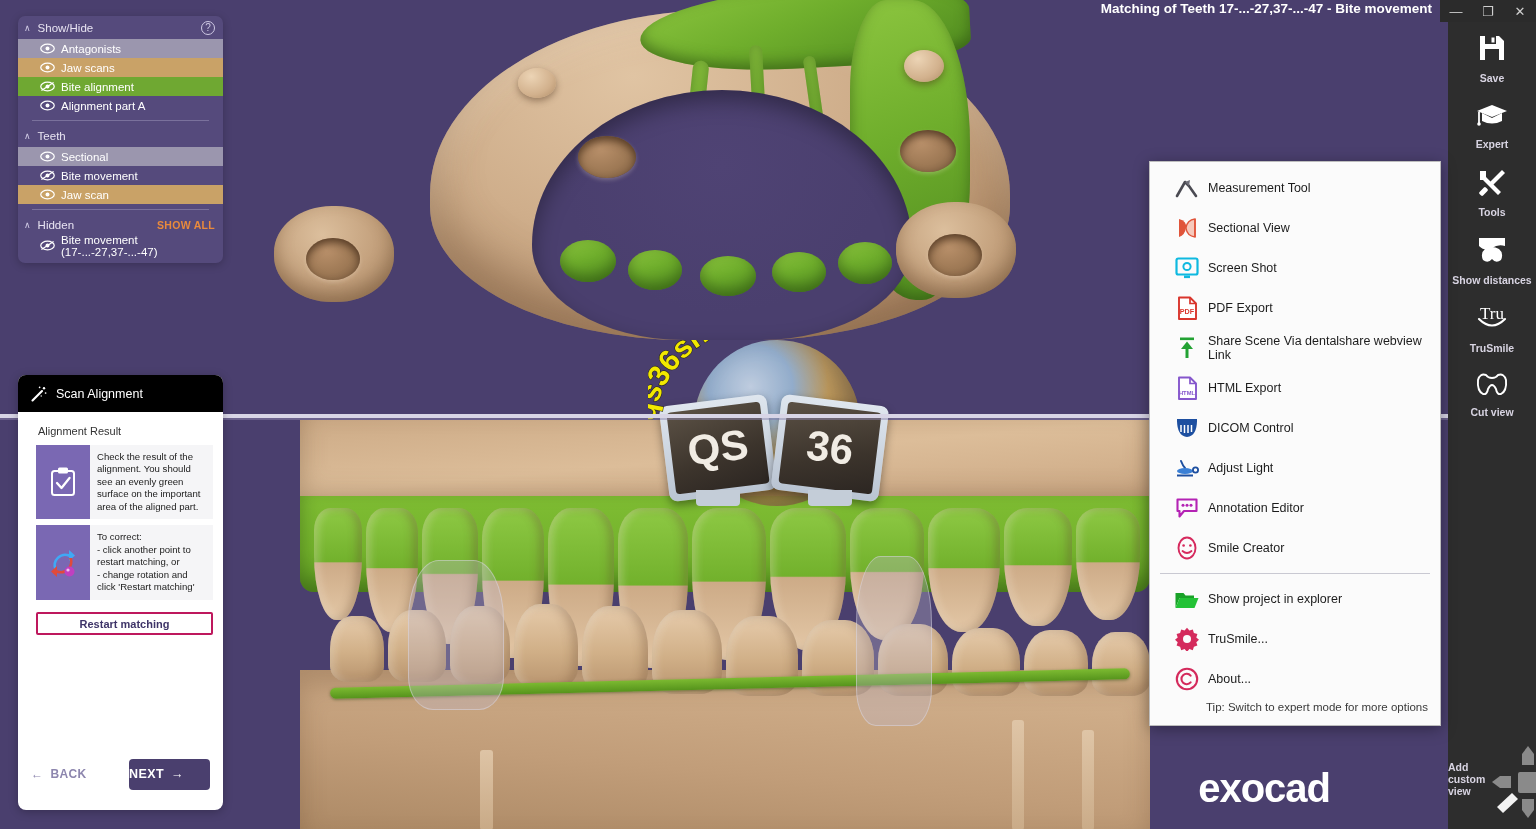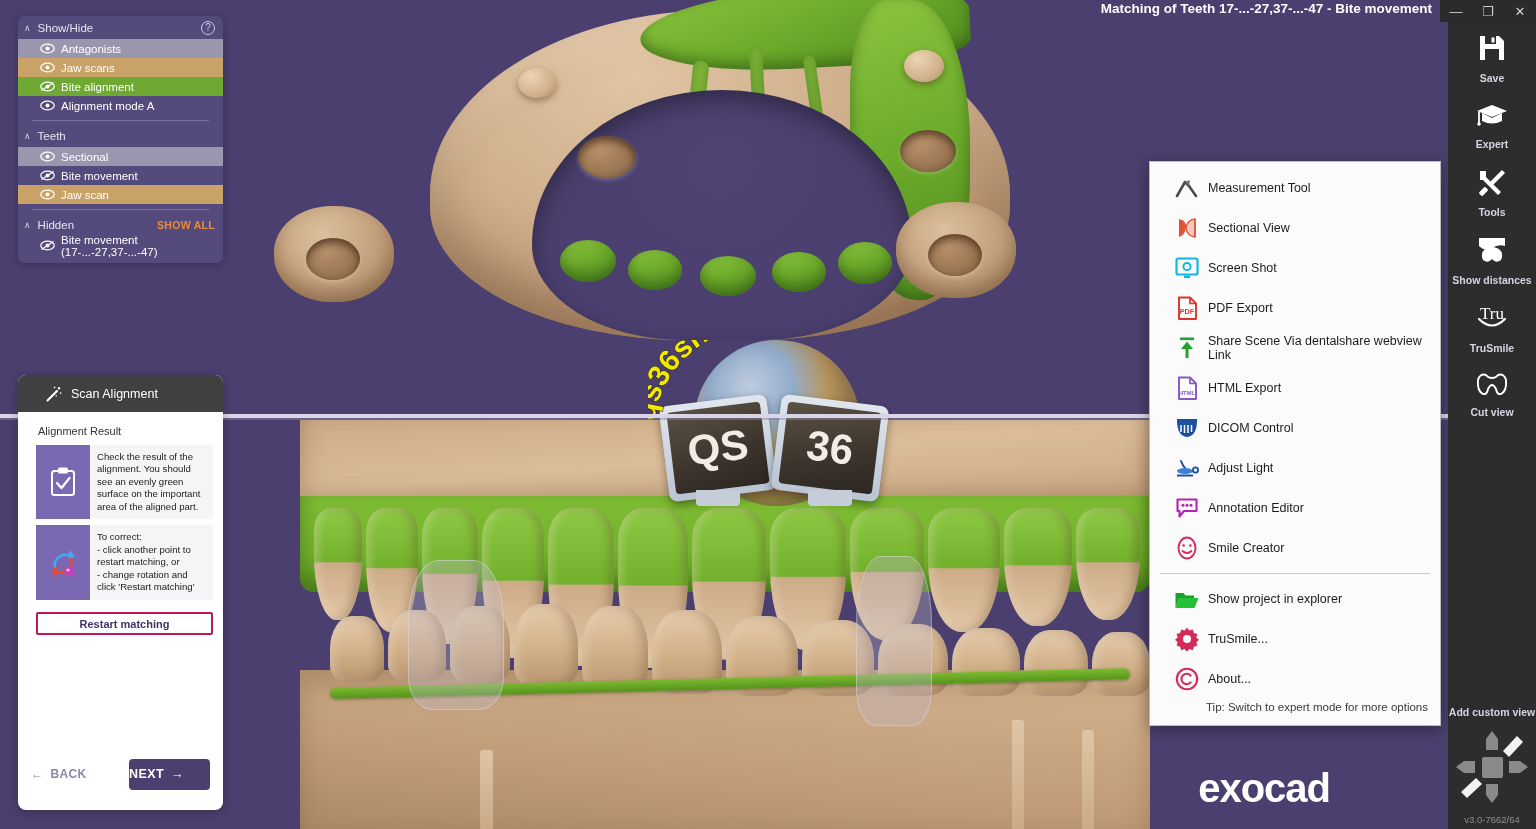--- a/index.html
+++ b/index.html
@@ -228,22 +228,22 @@
 
   
   .wizard {
     position: absolute; left: 18px; top: 375px; width: 205px; height: 435px;
     border-radius: 8px; overflow: hidden;
     background: #ffffff; z-index: 30;
     box-shadow: 0 2px 10px rgba(0,0,0,.25);
     display: flex; flex-direction: column;
   }
   .wiz-head {
-    height: 37px; background: #404040; display: flex; align-items: center;
-    padding-left: 27px; color: #ffffff; font-size: 12.5px;
+    height: 37px; background: #000000; display: flex; align-items: center;
+    padding-left: 12px; color: #ffffff; font-size: 12.5px;
   }
   .wiz-head .wand { margin-right: 8px; display: flex; }
   .wiz-body { flex: 1; padding: 10px 10px 0 18px; position: relative; }
   .wiz-section-label { font-size: 11px; color: #333; margin: 3px 0 8px 2px; }
   .wiz-card {
     display: flex; margin-bottom: 6px;
     background: #f5f5f7;
   }
   .wiz-card .ic {
     width: 54px; flex: none; background: #7a68b3;
@@ -300,21 +300,21 @@
     background: #2d2d2d; z-index: 32;
   }
   .rtool-item {
     width: 88px; padding: 11px 0 6px 0;
     display: flex; flex-direction: column; align-items: center; gap: 5px;
     cursor: pointer;
   }
   .rtool-lbl { color: #d8d4e2; font-size: 10.5px; font-weight: bold; }
   .rtool-addview {
     position: absolute; left: 0; bottom: 0; width: 88px;
-    display: flex; flex-direction: column; align-items: center;
+    display: flex; flex-direction: row; align-items: center;
     padding-bottom: 4px;
   }
   .rtool-addview .lbl { color: #d8d4e2; font-size: 10.5px; font-weight: bold; margin-bottom: 6px; }
   .ver { color: #8f8f8f; font-size: 9.5px; margin-top: 4px; }
   .navcube { position: relative; width: 86px; height: 86px; }
 </style>
 </head>
 <body>
 
 <div id="app">
@@ -449,21 +449,21 @@
       </span>
       <span>Bite alignment</span>
     </div>
     <div class="sh-row">
       <span class="eye">
         <svg width="15" height="11" viewBox="0 0 16 11">
             <ellipse cx="8" cy="5.5" rx="7.2" ry="4.6" fill="none" stroke="#fff" stroke-width="1.3"></ellipse>
             <circle cx="8" cy="5.5" r="2.1" fill="#fff"></circle>
           </svg>
       </span>
-      <span>Alignment mode A</span>
+      <span>Alignment part A</span>
     </div>
 
     <div class="sh-sep"></div>
 
     <div class="sh-group-head">
       <span class="chev">∧</span>
       <span class="ttl">Teeth</span>
     </div>
     <div class="sh-row gray">
       <span class="eye">

